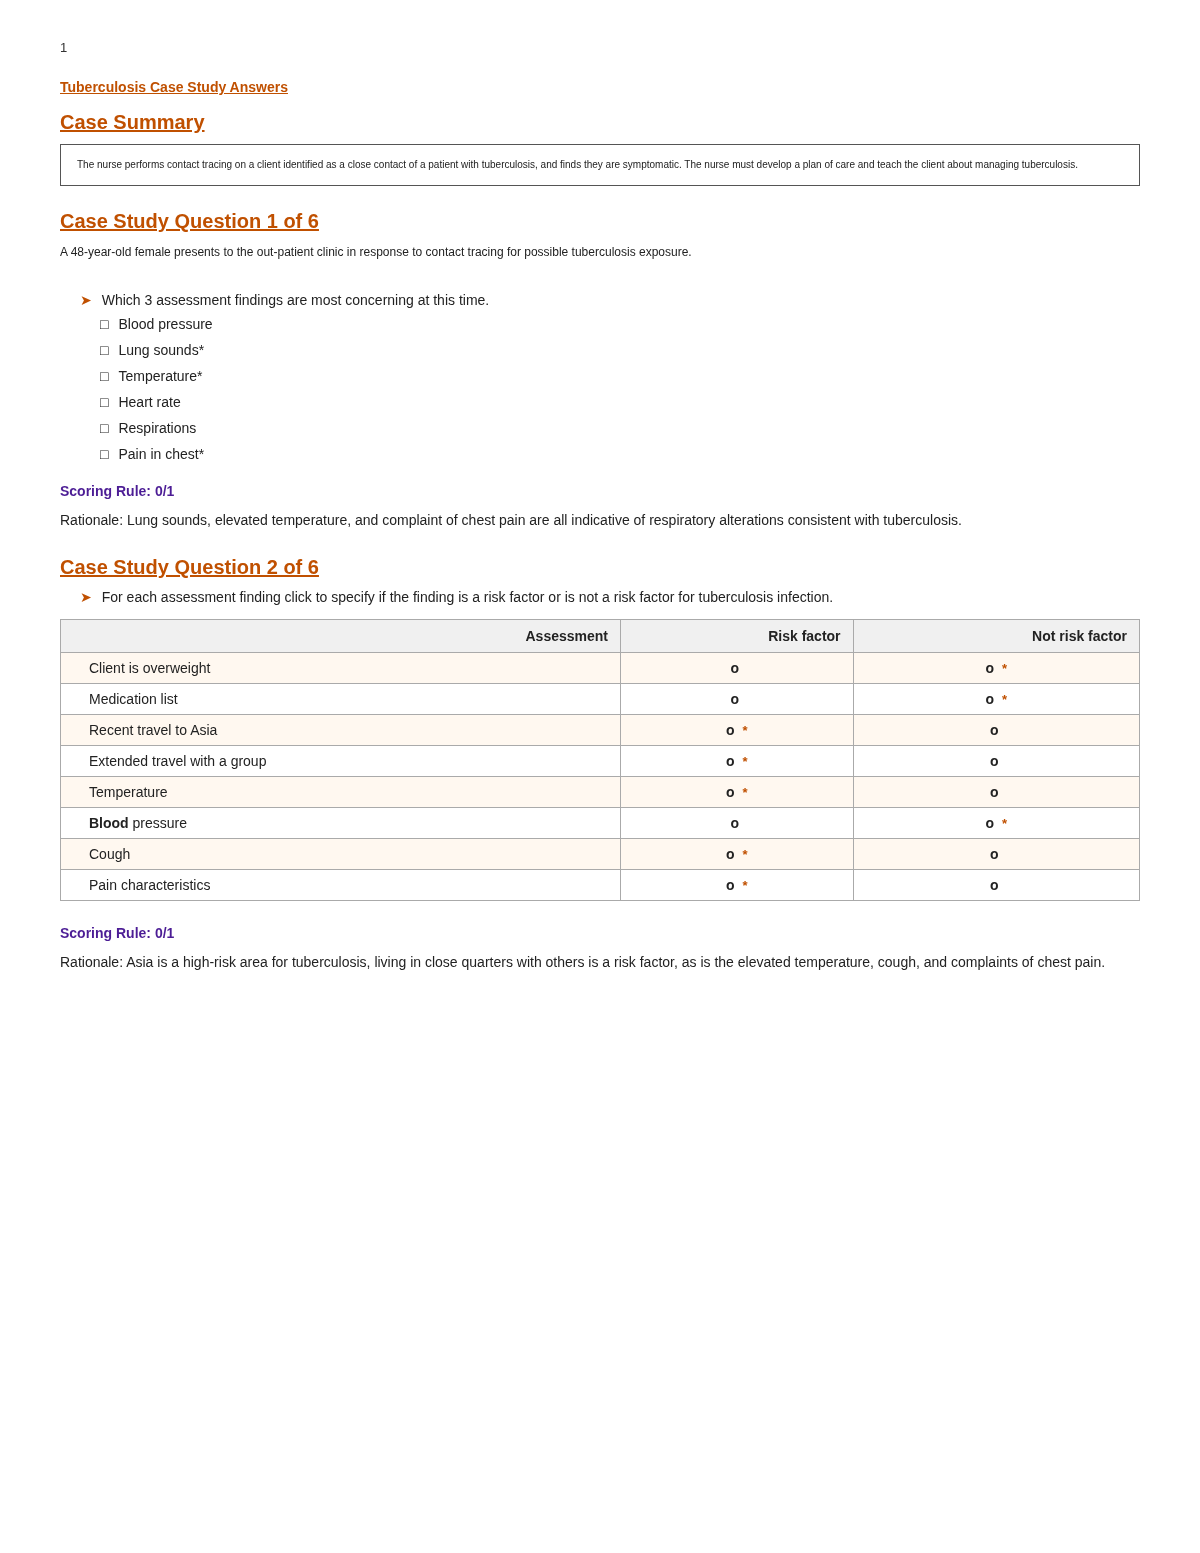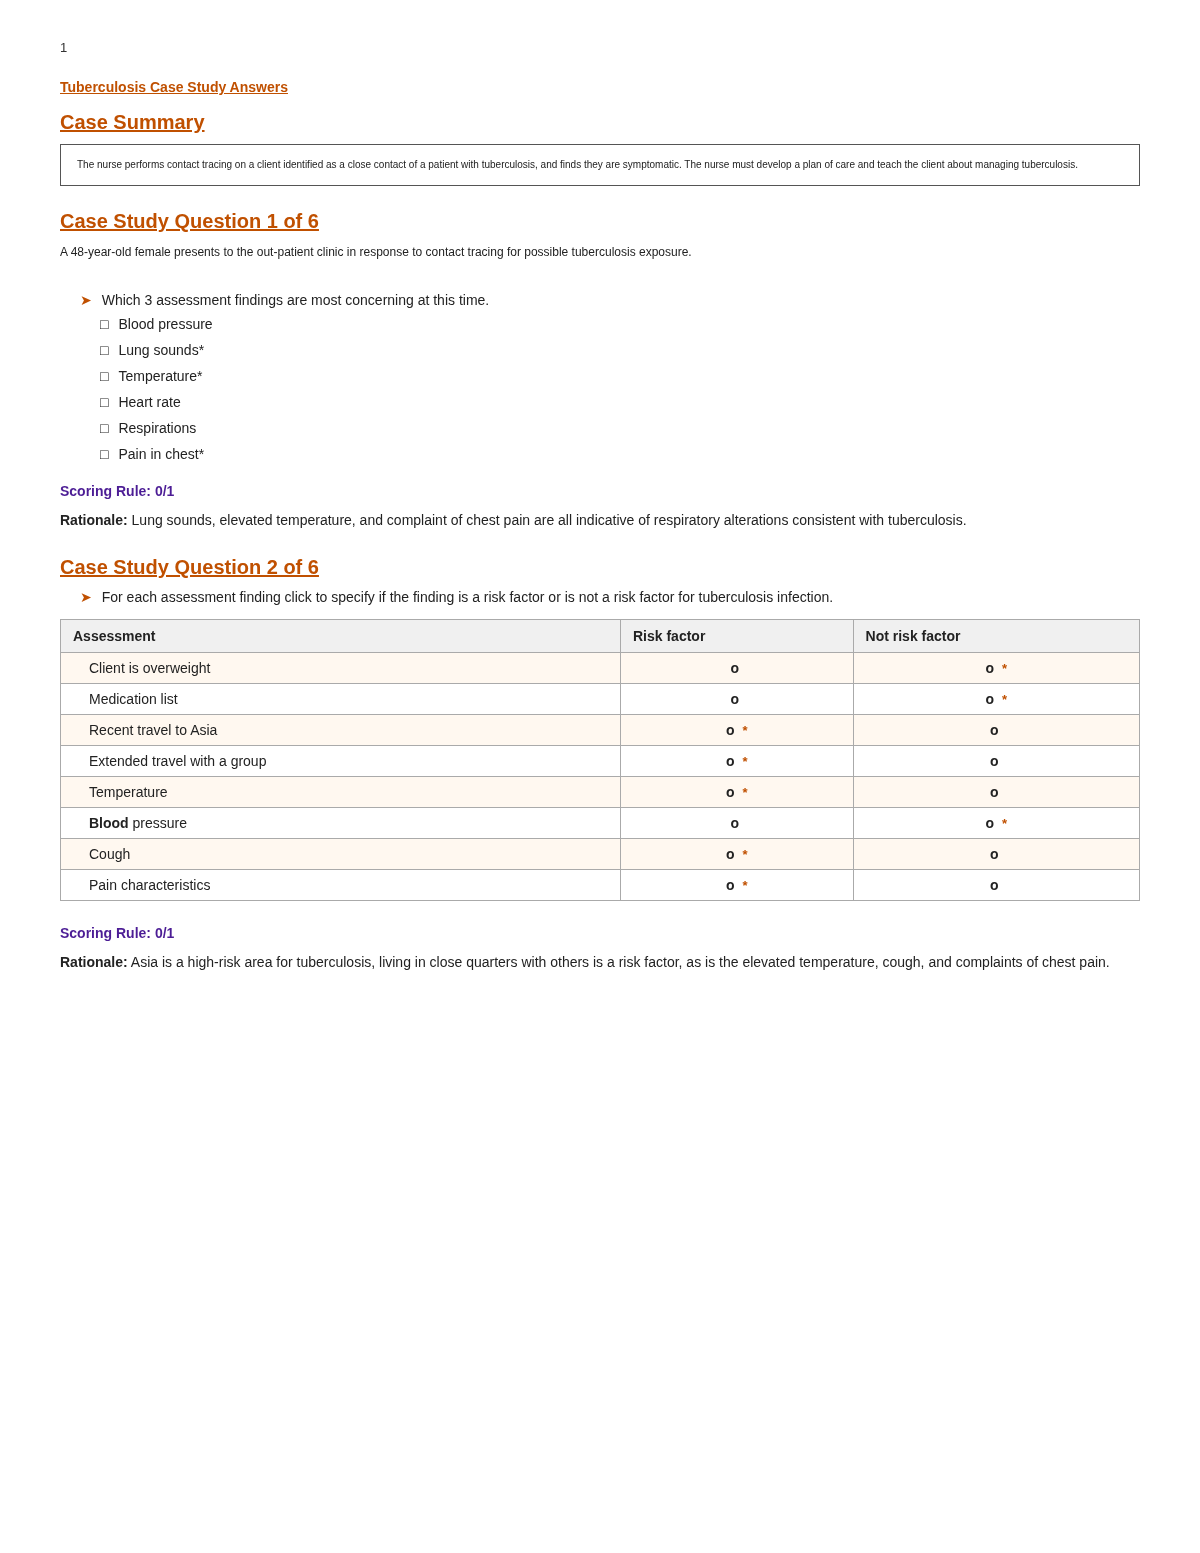--- a/index.html
+++ b/index.html
@@ -78,35 +78,35 @@
       font-weight: bold;
       font-size: 14px;
       margin-bottom: 10px;
     }
     .rationale-text {
       font-size: 14px;
       line-height: 1.6;
       margin-bottom: 24px;
     }
     .rationale-text strong {
-      font-weight: bold;
+      font-weight: normal;
       text-align: right;
     }
     
     .risk-table {
       width: 100%;
       border-collapse: collapse;
       margin-bottom: 24px;
       font-size: 14px;
     }
     .risk-table th {
       background: #f0f0f0;
       border: 1px solid #aaa;
       padding: 8px 12px;
-      text-align: left;
+      text-align: right;
       font-weight: bold;
       color: #222;
     }
     .risk-table td {
       border: 1px solid #aaa;
       padding: 7px 28px;
       vertical-align: middle;
     }
     .risk-table tr:nth-child(odd) td {
       background: #fff8f0;

